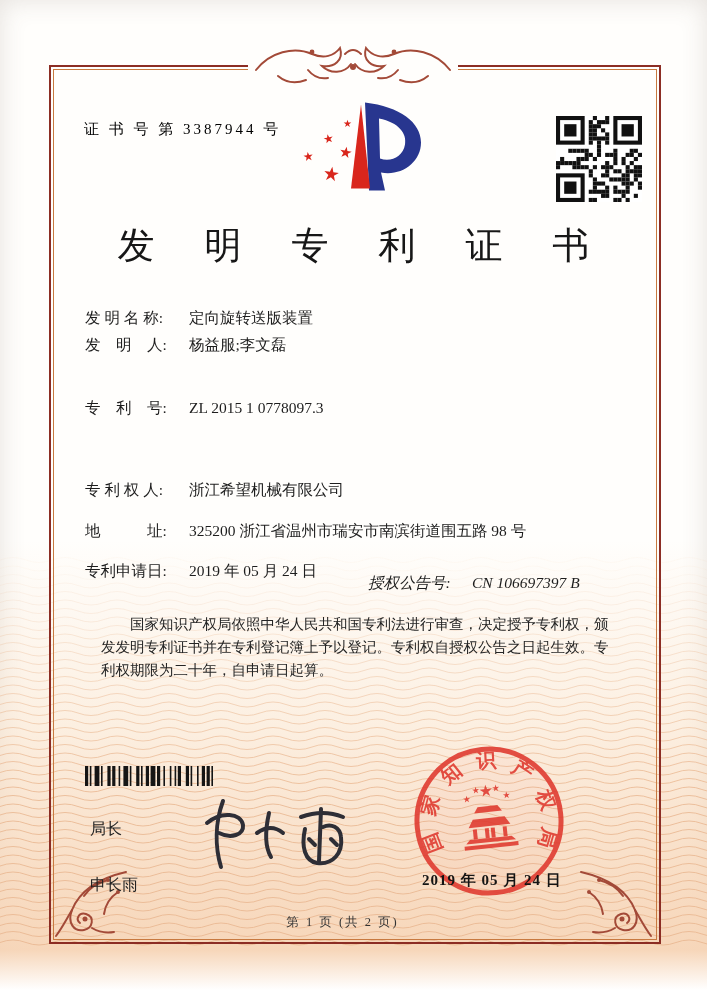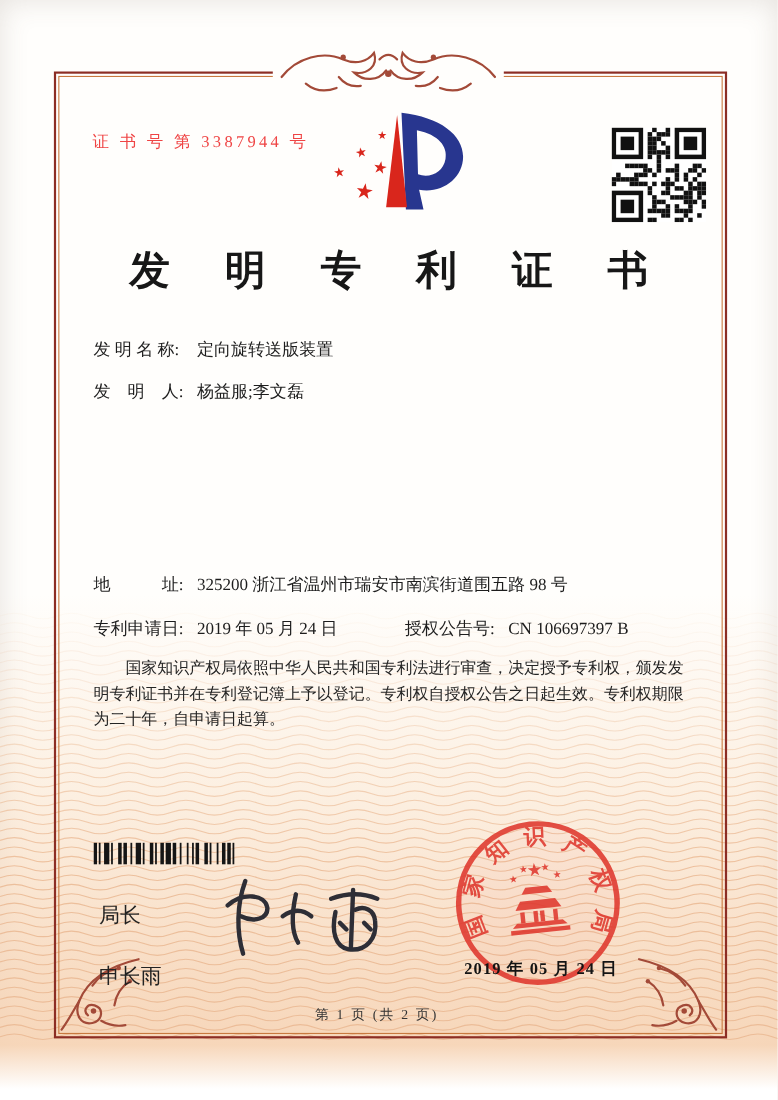--- a/index.html
+++ b/index.html
@@ -14,33 +14,33 @@
     background:linear-gradient(180deg,rgba(253,244,233,0) 54%,rgba(250,228,204,.55) 72%,rgba(247,215,186,.85) 88%,rgba(246,211,180,.92) 95%,rgba(255,255,255,1) 99%);}
   #waves{position:absolute;left:0;top:0;z-index:2;pointer-events:none;}
   .frame{position:absolute;left:49px;top:65px;width:608px;height:875px;
     border:2px solid #8c2d24;z-index:3;}
   .frame-inner{position:absolute;inset:2px;border:1px solid #c8793f;}
   .ornament-top{position:absolute;left:248px;top:40px;width:210px;height:54px;background:#fffefc;z-index:4;}
   .corner{position:absolute;width:78px;height:74px;z-index:4;}
   .corner.bl{left:52px;top:868px;}
   .corner.br{left:577px;top:868px;transform:scaleX(-1);}
   .content{position:absolute;inset:0;z-index:5;}
-  .certno{position:absolute;left:84px;top:120px;font-size:15px;letter-spacing:3px;color:#ef4444;}
+  .certno{position:absolute;left:84px;top:120px;font-size:15px;letter-spacing:3px;color:#000000;}
   .logo{position:absolute;left:295px;top:101px;width:135px;height:108px;}
   .qr{position:absolute;left:556px;top:116px;width:86px;height:86px;}
   .title{position:absolute;left:0;top:221px;width:707px;text-align:center;
-    font-size:37px;font-weight:700;letter-spacing:.55em;text-indent:.55em;color:#171717;}
+    font-size:37px;font-weight:400;letter-spacing:.55em;text-indent:.55em;color:#171717;}
   .frow{position:absolute;left:85px;width:545px;font-size:15.5px;color:#1d1d1d;white-space:nowrap;}
   .flabel{display:inline-block;min-width:94px;}
-  .fvalue{}
-  .pair2{position:absolute;left:283px;top:0;}
+  .fvalue{margin-left:10px;}
+  .pair2{position:absolute;left:283px;top:12px;font-style:italic;}
   .body-text{position:absolute;left:85px;top:597px;width:542px;font-size:14.5px;line-height:1.6;color:#242424;}
-  .body-text p{margin:0;text-indent:2em;}
+  .body-text p{margin:16px;text-indent:2em;}
   .barcode{position:absolute;left:85px;top:766px;}
-  .signer{position:absolute;left:90px;font-size:19px;color:#222;}
+  .signer{position:absolute;left:90px;font-size:16px;color:#222;}
   .autograph{position:absolute;left:193px;top:789px;}
   .seal{position:absolute;left:410px;top:742px;width:158px;height:158px;transform:rotate(-6deg);}
   .seal-date{position:absolute;left:422px;top:871px;font-size:15px;font-weight:600;letter-spacing:1px;color:#141414;z-index:7;}
   .footer{position:absolute;left:0;top:914px;width:685px;text-align:center;font-size:12.5px;letter-spacing:2px;color:#333;z-index:6;}
 </style>
 </head>
 <body>
 
 <div class="paper"></div>
 <div class="tint"></div>
@@ -302,22 +302,28 @@
       <rect x="0" y="56" width="28" height="28" fill="#111"></rect>
       <rect x="4" y="60" width="20" height="20" fill="#fff"></rect>
       <rect x="8" y="64" width="12" height="12" fill="#111"></rect>
     </svg>
 
   <div class="title">发 明 专 利 证 书</div>
 
   <div class="frow" style="top:308px">
     <span class="flabel">发 明 名 称:</span><span class="fvalue">定向旋转送版装置</span>
   </div>
-  <div class="frow" style="top:346px">
+  <div class="frow" style="top:335px">
     <span class="flabel">发　明　人:</span><span class="fvalue">杨益服;李文磊</span>
+  </div>
+  <div class="frow" style="top:398px">
+    <span class="flabel">专　利　号:</span><span class="fvalue">ZL 2015 1 0778097.3</span>
+  </div>
+  <div class="frow" style="top:480px">
+    <span class="flabel">专 利 权 人:</span><span class="fvalue">浙江希望机械有限公司</span>
   </div>
   <div class="frow" style="top:521px">
     <span class="flabel">地　　　址:</span><span class="fvalue">325200 浙江省温州市瑞安市南滨街道围五路 98 号</span>
   </div>
   <div class="frow" style="top:561px">
     <span class="flabel">专利申请日:</span><span class="fvalue">2019 年 05 月 24 日</span>
     <span class="pair2">
       <span class="flabel">授权公告号:</span><span class="fvalue">CN 106697397 B</span>
     </span>
   </div>

